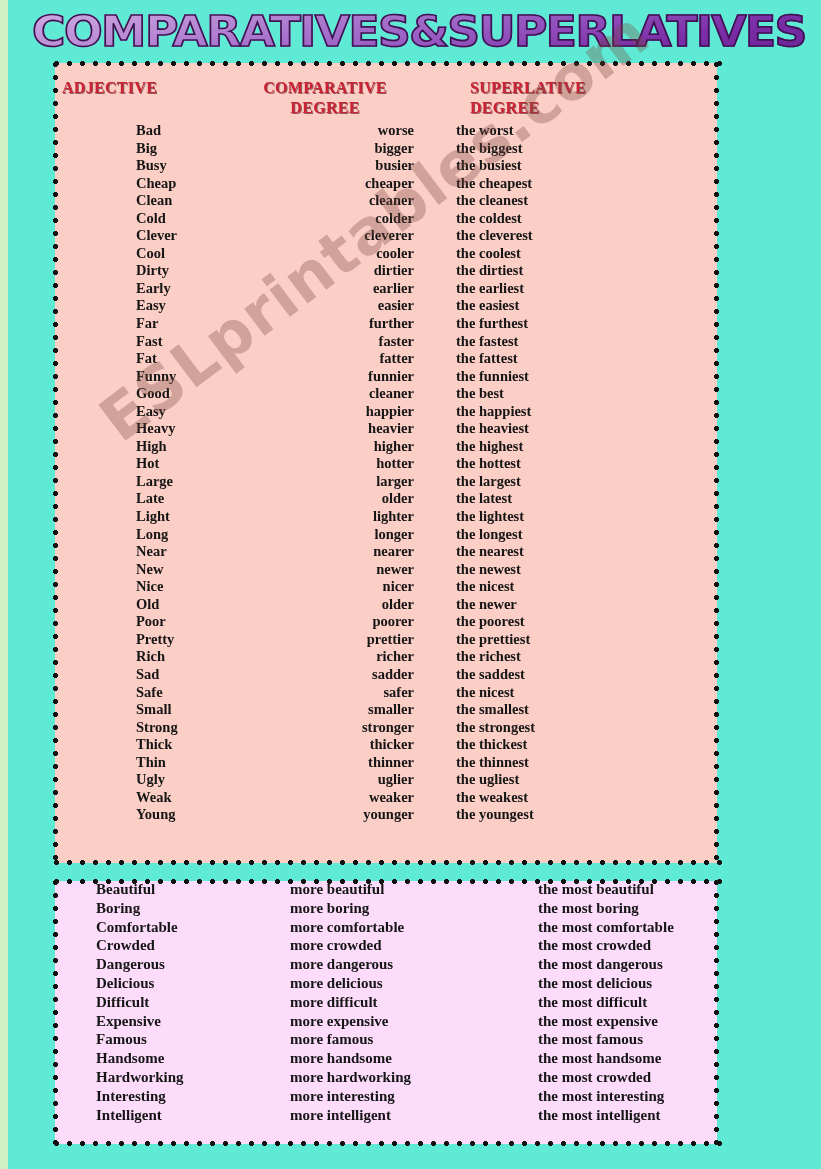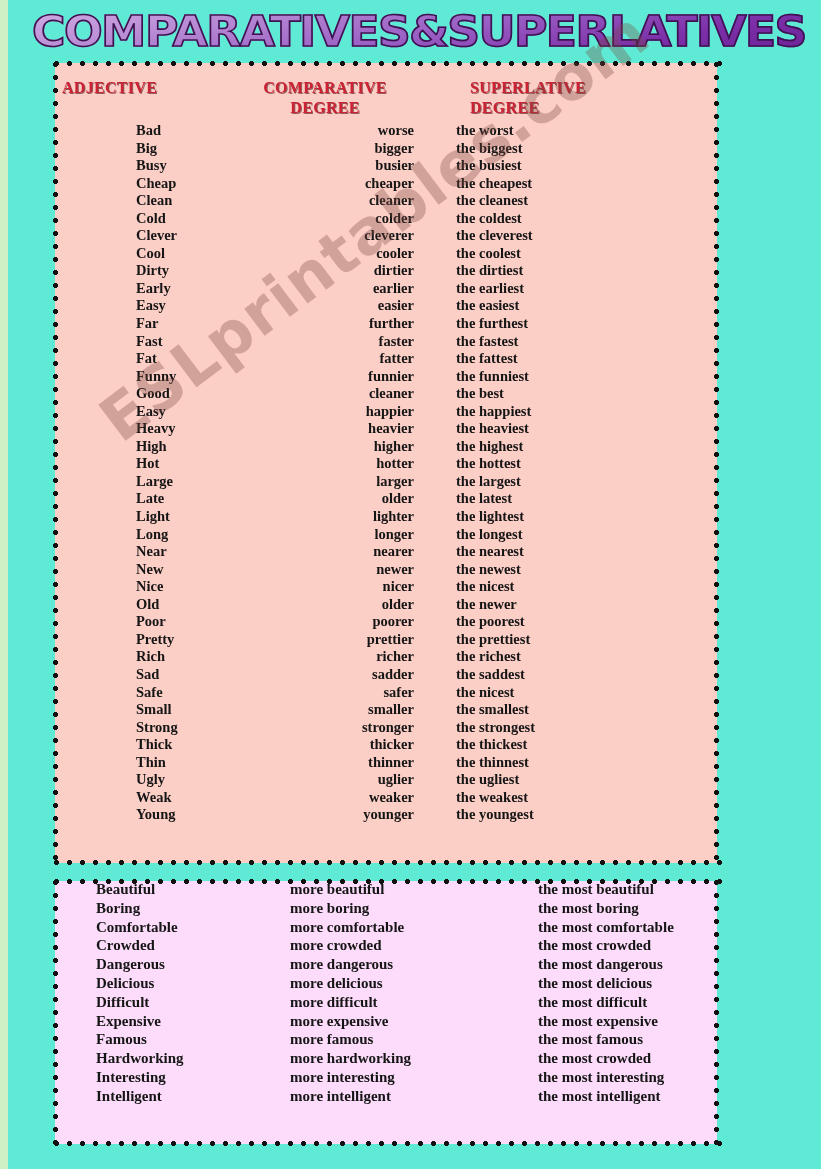--- a/index.html
+++ b/index.html
@@ -479,20 +479,25 @@
         <div class="xcell x1">Expensive</div>
         <div class="xcell x2">more expensive</div>
         <div class="xcell x3">the most expensive</div>
       </div>
       <div class="xrow">
         <div class="xcell x1">Famous</div>
         <div class="xcell x2">more famous</div>
         <div class="xcell x3">the most famous</div>
       </div>
       <div class="xrow">
+        <div class="xcell x1">Handsome</div>
+        <div class="xcell x2">more handsome</div>
+        <div class="xcell x3">the most handsome</div>
+      </div>
+      <div class="xrow">
         <div class="xcell x1">Hardworking</div>
         <div class="xcell x2">more hardworking</div>
         <div class="xcell x3">the most crowded</div>
       </div>
       <div class="xrow">
         <div class="xcell x1">Interesting</div>
         <div class="xcell x2">more interesting</div>
         <div class="xcell x3">the most interesting</div>
       </div>
       <div class="xrow">

